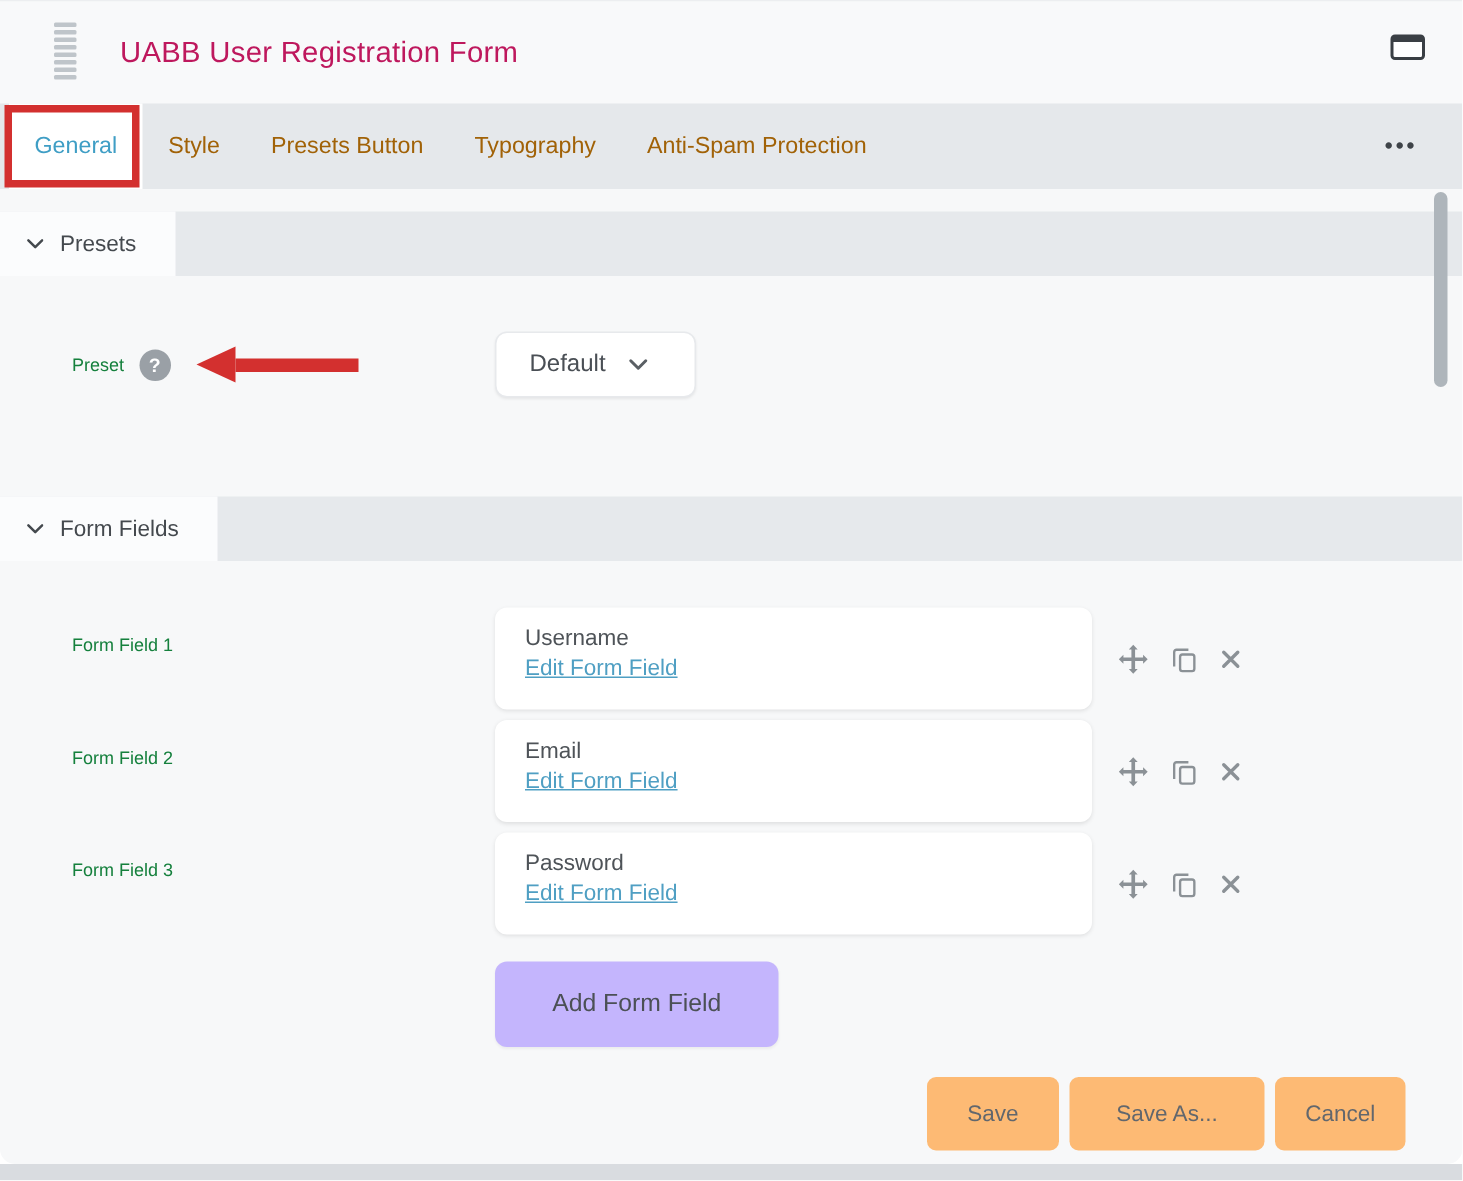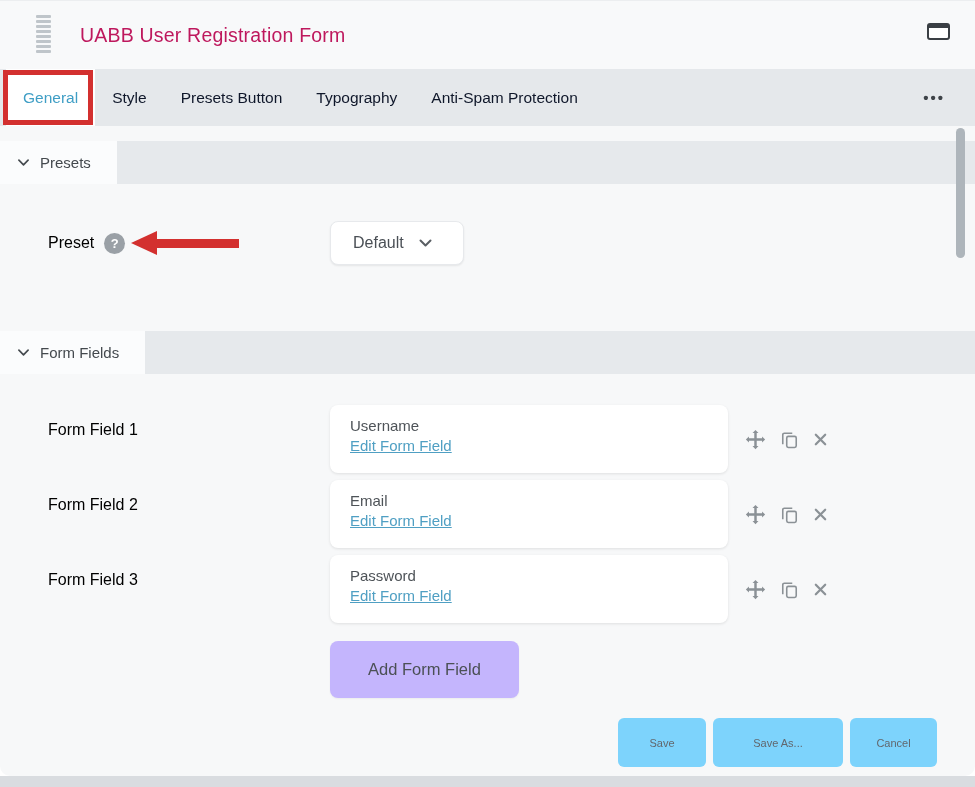--- a/index.html
+++ b/index.html
@@ -13,38 +13,38 @@
   .titlebar { position:relative; height:68px; background:#f8f9fa; }
   .drag-handle { position:absolute; left:36px; top:14px; width:16px; cursor:grab; }
   .drag-handle .dash { width:15px; height:3px; background:#bfc5ca; border-radius:1px; margin-bottom:2px; }
   .window-title { position:absolute; left:80px; top:0; height:68px; display:flex; align-items:center;
                   font-size:19.5px; color:#be185d; letter-spacing:.2px; }
   .window-icon { position:absolute; right:25px; top:22px; width:23px; height:17px;
                  border:2px solid #3a3f44; border-top-width:5px; border-radius:3px; background:#fff; cursor:pointer; }
 
   
   .tabbar { position:relative; height:57px; background:#e5e8eb; display:flex; align-items:stretch; }
-  .tab { display:flex; align-items:center; padding:0 17px; font-size:15.5px; color:#0f172a; cursor:pointer; white-space:nowrap; }
+  .tab { display:flex; align-items:center; padding:0 17px; font-size:15.5px; color:#a16207; cursor:pointer; white-space:nowrap; }
   .tab.active { background:#ffffff; color:#3f9ec5; margin-left:6px; }
   .tab-more { margin-left:auto; display:flex; align-items:center; padding:0 30px 0 17px;
               font-size:15px; font-weight:bold; letter-spacing:2px; color:#3e4348; cursor:pointer; }
   .annotation-box { position:absolute; left:3px; top:1px; width:90px; height:55px;
                     border:5px solid #d3302f; pointer-events:none; z-index:5; }
 
   
   .section-gap { height:15px; }
   .section-header { height:43px; background:#e6e9ec; position:relative; }
   .section-tab { height:43px; background:#fbfcfd; display:flex; align-items:center; gap:11px;
                  padding-left:18px; cursor:pointer; float:left; }
   .section-tab .chev { display:flex; color:#44494e; }
   .section-title { font-size:15px; color:#44494e; padding-right:26px;text-align:center; }
 
   .row { position:relative; display:flex; }
   .row-label-cell { width:330px; padding-left:48px; flex:none; }
-  .field-label { font-size:16px; color:#000000; }
+  .field-label { font-size:12px; color:#15803d; }
 
   
   .preset-row { margin-top:37px; height:44px; align-items:center; }
   .preset-label-wrap { display:flex; align-items:center; gap:10px; }
   .help-icon { width:21px; height:21px; border-radius:50%; background:#9aa0a6; color:#fff;
                font-size:13px; font-weight:bold; display:flex; align-items:center; justify-content:center; cursor:pointer; }
   .annotation-arrow { position:absolute; left:131px; top:50%; transform:translateY(-50%);
                       display:flex; align-items:center; pointer-events:none; z-index:4; }
   .arrow-head { width:0; height:0; border-top:12px solid transparent; border-bottom:12px solid transparent;
                 border-right:26px solid #d3302f; }
@@ -67,22 +67,22 @@
   .icon-btn { display:flex; align-items:center; justify-content:center; cursor:pointer; }
 
   
   .add-btn-row { margin-top:18px; }
   .add-btn { margin-left:330px; width:189px; height:57px; background:#c4b5fd; border:none; border-radius:8px;
              font-family:"Liberation Sans", sans-serif; font-size:16.5px; color:#4b5055; cursor:pointer;
              box-shadow:0 1px 2px rgba(0,0,0,.05); }
 
   
   .footer { margin-top:20px; display:flex; justify-content:flex-end; gap:7px; padding-right:38px; }
-  .footer-btn { height:49px; background:#7dd3fc; border:none; border-radius:6px;
-                font-family:"Liberation Sans", sans-serif; font-size:11px; color:#62676d; cursor:pointer; }
+  .footer-btn { height:49px; background:#fdba74; border:none; border-radius:6px;
+                font-family:"Liberation Sans", sans-serif; font-size:15px; color:#62676d; cursor:pointer; }
   .btn-save { width:88px; }
   .btn-saveas { width:130px; }
   .btn-cancel { width:87px; }
 
   
   .scroll-thumb { position:absolute; right:10px; top:127px; width:9px; height:130px;
                   background:#aeb5bb; border-radius:5px; cursor:pointer; }
   .bottom-bar { position:absolute; left:0; bottom:0; width:975px; height:11px; background:#d9dce0; }
 </style>
 </head>

